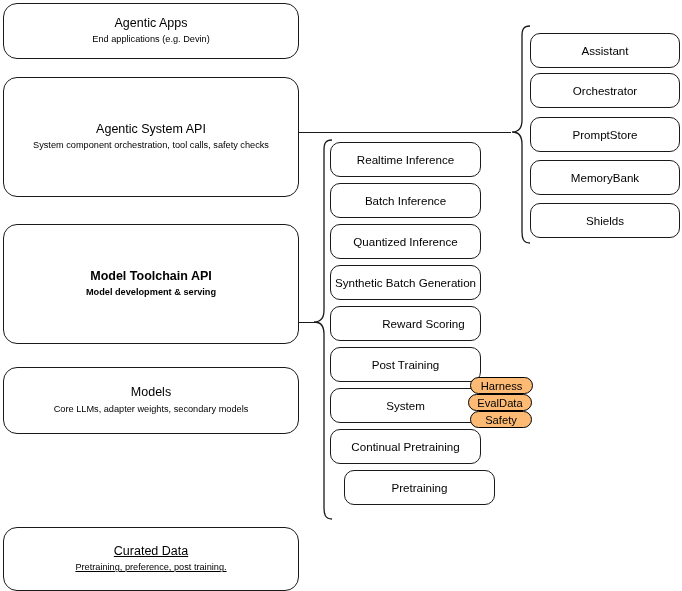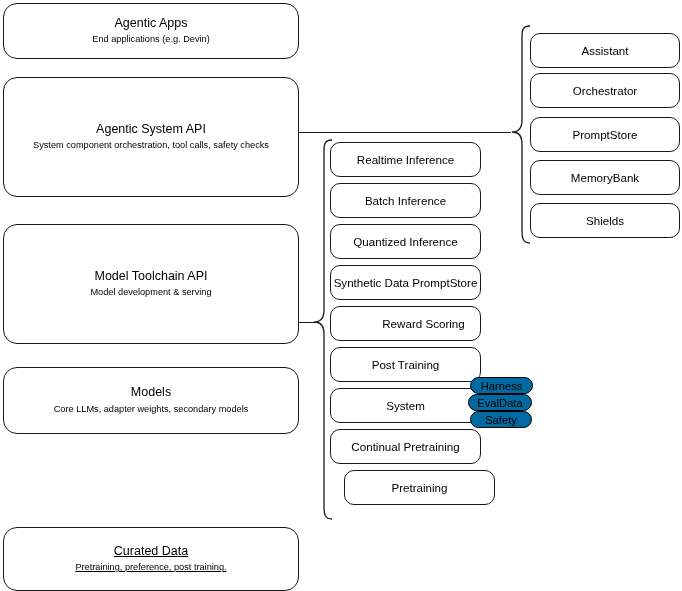--- a/index.html
+++ b/index.html
@@ -57,21 +57,21 @@
     z-index: 3;
   }
   .item-label {
     white-space: nowrap;
   }
   
   .pill {
     position: absolute;
     box-sizing: border-box;
     border: 1.4px solid #000;
-    background: #0369a1;
+    background: #fdba74;
     border-radius: 999px;
     display: flex;
     align-items: center;
     justify-content: center;
     font-size: 11.2px;
     white-space: nowrap;
     z-index: 6;
   }
   
   .connector {
@@ -98,21 +98,21 @@
   <div class="box layer-box" style="left:3px; top:3px; width:296px; height:56px;">
     <div class="layer-title">Agentic Apps</div>
     <div class="layer-sub">End applications (e.g. Devin)</div>
   </div>
 
   <div class="box layer-box" style="left:3px; top:77px; width:296px; height:120px;">
     <div class="layer-title">Agentic System API</div>
     <div class="layer-sub">System component orchestration, tool calls, safety checks</div>
   </div>
 
-  <div class="box layer-box" style="left:3px; top:224px; width:296px; height:120px;">
+  <div class="box layer-box" style="left:3px; top:224px; width:296px; height:120px;font-weight:bold;">
     <div class="layer-title">Model Toolchain API</div>
     <div class="layer-sub">Model development &amp; serving</div>
   </div>
 
   <div class="box layer-box" style="left:3px; top:367px; width:296px; height:67px;">
     <div class="layer-title">Models</div>
     <div class="layer-sub">Core LLMs, adapter weights, secondary models</div>
   </div>
 
 
@@ -136,21 +136,21 @@
   <div class="box item-box" style="left:330px; top:142px; width:151px;">
     <span class="item-label">Realtime Inference</span>
   </div>
   <div class="box item-box" style="left:330px; top:183px; width:151px;">
     <span class="item-label">Batch Inference</span>
   </div>
   <div class="box item-box" style="left:330px; top:224px; width:151px;">
     <span class="item-label">Quantized Inference</span>
   </div>
   <div class="box item-box" style="left:330px; top:265px; width:151px;">
-    <span class="item-label">Synthetic Data PromptStore</span>
+    <span class="item-label">Synthetic Batch Generation</span>
   </div>
   <div class="box item-box" style="left:330px; top:306px; width:151px;padding-left:36px;">
     <span class="item-label">Reward Scoring</span>
   </div>
   <div class="box item-box" style="left:330px; top:347px; width:151px;">
     <span class="item-label">Post Training</span>
   </div>
   <div class="box item-box" style="left:330px; top:388px; width:151px;">
     <span class="item-label">System</span>
   </div>

